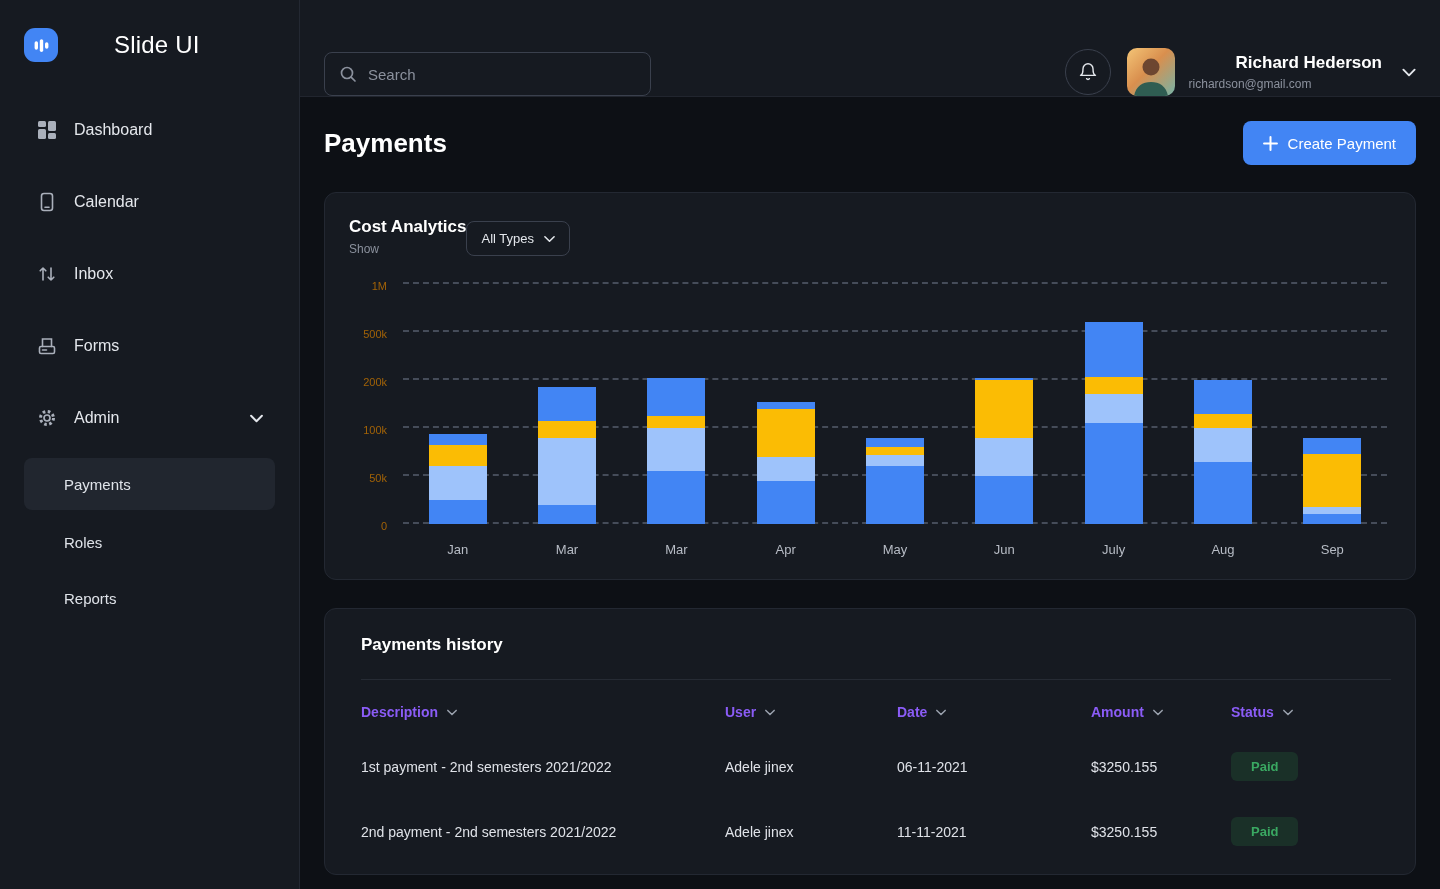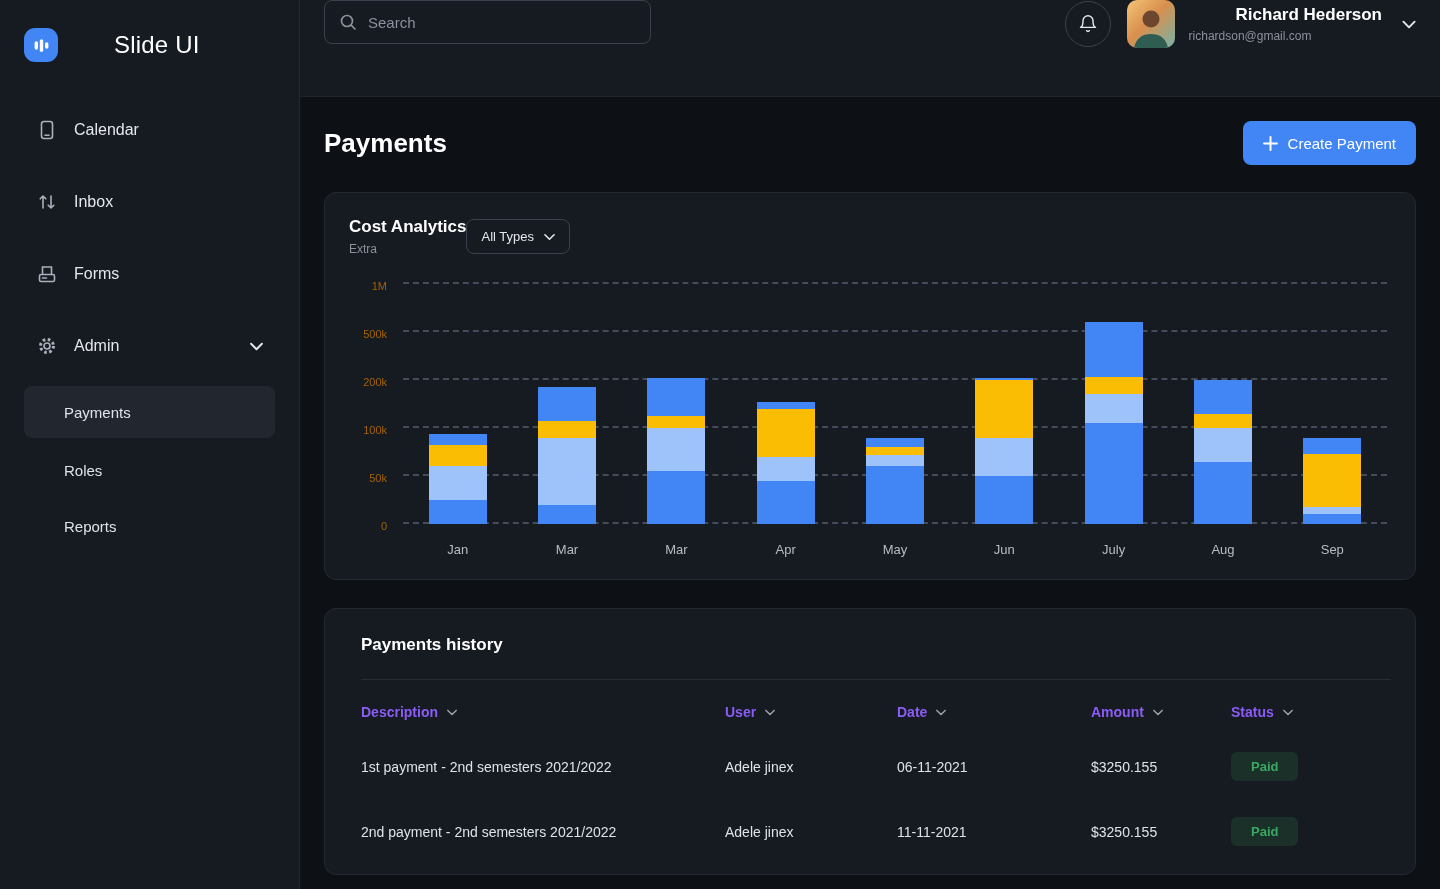--- a/index.html
+++ b/index.html
@@ -43,21 +43,21 @@
   }
   .sub-item.active { background:#21262f; height:52px; }
 
   
   .main { flex:1; display:flex; flex-direction:column; min-width:0; }
 
   .topbar {
     height:97px; flex-shrink:0;
     background:#161a21;
     border-bottom:1px solid #21252e;
-    display:flex; align-items:flex-start;
+    display:flex; align-items:flex-end;
     padding:0 24px;
   }
   .search-box {
     width:327px; height:44px;
     border:1px solid #3a404d; border-radius:8px;
     display:flex; align-items:center; gap:11px;
     padding:0 14px;
   }
   .search-box input {
     flex:1; background:transparent; border:none; outline:none;
@@ -87,21 +87,21 @@
     display:flex; align-items:center; gap:10px;
     height:44px; padding:0 20px;
     background:#4285f4; color:#fff; border:none; border-radius:8px;
     font-size:15px; font-family:"Liberation Sans", sans-serif; cursor:pointer;
   }
 
   .card { background:#161a21; border:1px solid #232832; border-radius:12px; }
 
   
   .analytics-card { padding:24px 28px 22px 24px; }
-  .analytics-head { display:flex; align-items:center; }
+  .analytics-head { display:flex; align-items:flex-end; }
   .an-title { font-size:17px; font-weight:700; }
   .an-sub { font-size:12px; color:#8b919d; margin-top:5px; }
   .legend { display:flex; align-items:center; gap:18px; margin-left:auto; margin-right:20px; padding-top:9px; }
   .legend-item { display:flex; align-items:center; gap:7px; font-size:13px; color:#e4e7ec; cursor:pointer; }
   .legend-dot { width:10px; height:10px; border-radius:50%; }
   .type-select {
     display:flex; align-items:center; gap:10px;
     border:1px solid #3a404d; border-radius:8px;
     padding:9px 14px; font-size:13px; color:#e4e7ec; cursor:pointer;
   }
@@ -147,20 +147,31 @@
         <svg width="17" height="17" viewBox="0 0 16 16" fill="#ffffff">
           <rect x="1.5" y="4" width="3.2" height="8" rx="1.6"></rect>
           <rect x="6.4" y="2" width="3.2" height="12" rx="1.6"></rect>
           <rect x="11.3" y="5" width="3.2" height="6" rx="1.6"></rect>
         </svg>
       </span>
       <span class="logo-text">Slide UI</span>
     </div>
 
     <nav>
+      <div class="nav-item">
+        <span class="nv-icon">
+          <svg width="20" height="20" viewBox="0 0 20 20" fill="#aab0bb">
+            <rect x="1" y="1" width="8" height="6" rx="1.5"></rect>
+            <rect x="1" y="9" width="8" height="10" rx="1.5"></rect>
+            <rect x="11" y="1" width="8" height="10" rx="1.5"></rect>
+            <rect x="11" y="13" width="8" height="6" rx="1.5"></rect>
+          </svg>
+        </span>
+        <span>Dashboard</span>
+      </div>
 
       <div class="nav-item">
         <span class="nv-icon">
           <svg width="20" height="20" viewBox="0 0 20 20" fill="none" stroke="#aab0bb" stroke-width="1.6" stroke-linecap="round">
             <rect x="4.5" y="1.5" width="11" height="17" rx="2.5"></rect>
             <line x1="8" y1="15.3" x2="12" y2="15.3"></line>
           </svg>
         </span>
         <span>Calendar</span>
       </div>
@@ -270,21 +281,21 @@
             </svg>
           </span>
           <span>Create Payment</span>
         </button>
       </div>
 
       <section class="card analytics-card">
         <div class="analytics-head">
           <div>
             <div class="an-title">Cost Analytics</div>
-            <div class="an-sub">Extra</div>
+            <div class="an-sub">Show</div>
           </div>
 
 
           <div class="type-select">
             <span>All Types</span>
             <span style="display:flex;">
               <svg width="11" height="8" viewBox="0 0 12 8" fill="none" stroke="#e4e7ec" stroke-width="1.7" stroke-linecap="round" stroke-linejoin="round">
                   <path d="M1 1.5 6 6.5 11 1.5"></path>
                 </svg>
             </span>

